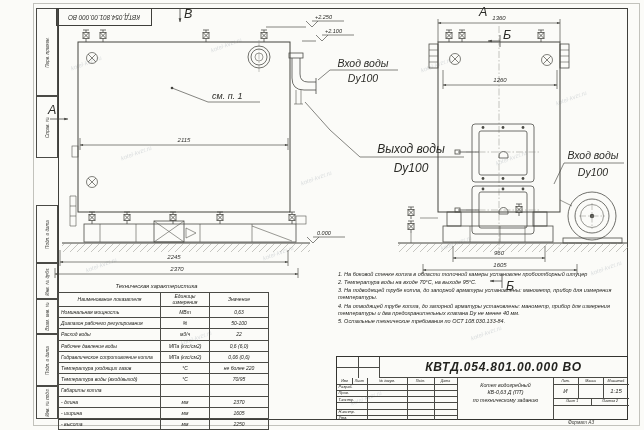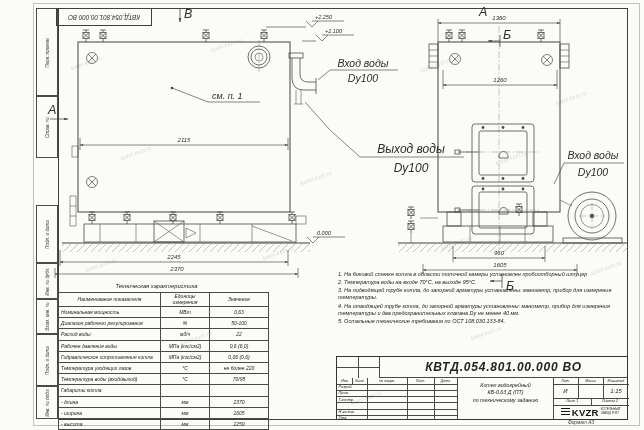--- a/index.html
+++ b/index.html
@@ -465,24 +465,16 @@
     <div class="small cell" style="left:216px;top:20.5px;width:25px;height:6.2px">Лит.</div>
     <div class="small cell" style="left:241px;top:20.5px;width:25px;height:6.2px">Масса</div>
     <div class="small cell" style="left:266px;top:20.5px;width:26px;height:6.2px">Масштаб</div>
     <div class="lit cell" style="left:216px;top:26.7px;width:25px;height:13.8px">И</div>
     <div class="lit cell" style="left:266px;top:26.7px;width:26px;height:13.8px">1:15</div>
     <div class="hline" style="left:216px;top:40.5px;width:76px"></div>
     <div class="vline" style="left:254px;top:40.5px;height:7px"></div>
     <div class="small cell" style="left:216px;top:40.5px;width:38px;height:7px">Лист 1</div>
     <div class="small cell" style="left:254px;top:40.5px;width:38px;height:7px">Листов 2</div>
     <div class="hline" style="left:216px;top:47.5px;width:76px"></div>
-    <div class="logo-row">
-      <div class="bars"></div>
-      <span class="kvzr">KVZR</span>
-      <div class="lcap">
-        <div>КОТЕЛЬНЫЙ</div>
-        <div>ЗАВОД РЭП</div>
-      </div>
-    </div>
   </div>
   <div id="fmt">Формат А3</div>
 
 </div>
 
 </body></html>

